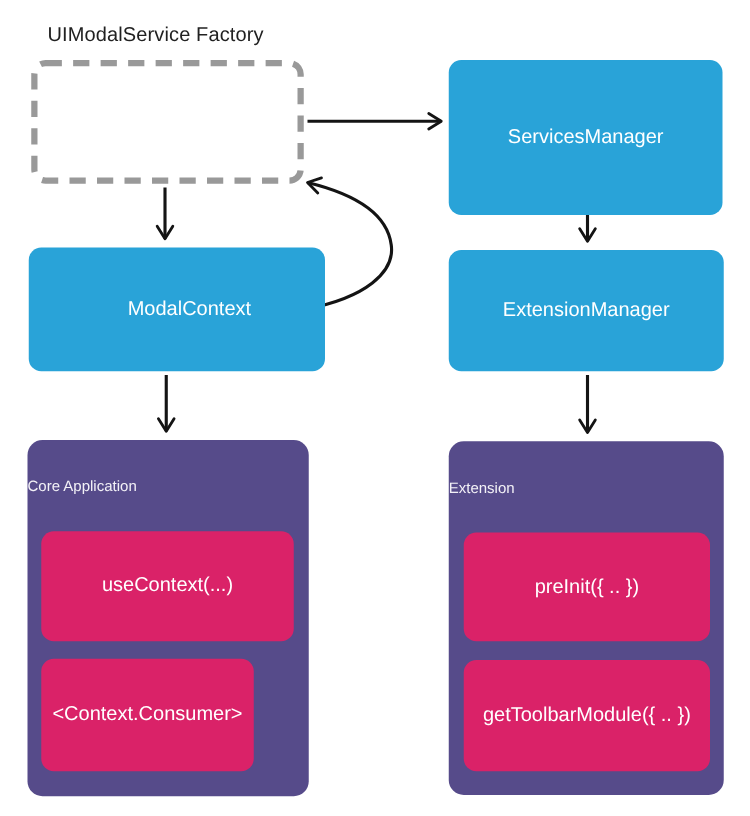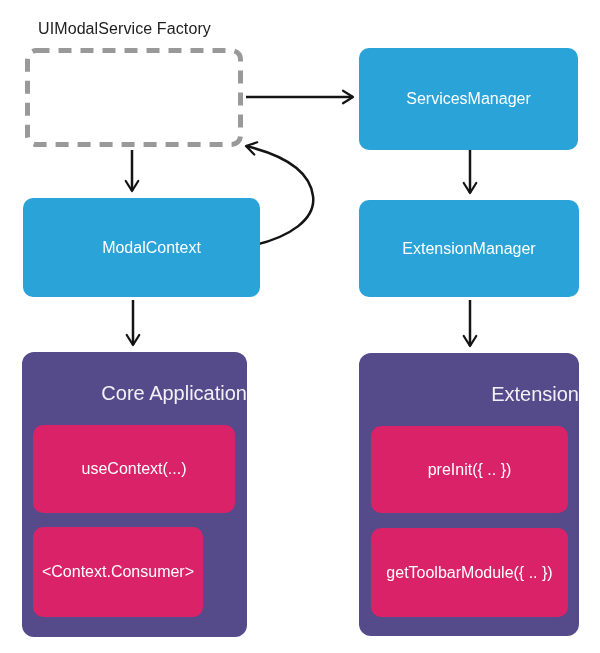--- a/index.html
+++ b/index.html
@@ -41,37 +41,37 @@
   .node-create {
     left: 25px; top: 48px;
     width: 218px; height: 99px;
     color: #1b1b1b;
     background: transparent;
   }
   .node-blue {
     background: #29A3D8;
     color: #ffffff;
   }
-  .node-services  { left: 359px; top: 48px;  width: 219px; height: 102px; }
+  .node-services  { left: 359px; top: 48px;  width: 219px; height: 124px; }
   .node-modal     { left: 23px;  top: 198px; width: 237px; height: 99px; padding-left: 20px; }
   .node-extmgr    { left: 359px; top: 200px; width: 220px; height: 97px; }
   .group {
     position: absolute;
     background: #564B8A;
     border-radius: 12px;
     color: #ffffff;
   }
   .group-core { left: 22px;  top: 352px; width: 225px; height: 285px; }
   .group-ext  { left: 359px; top: 353px; width: 220px; height: 283px; }
   .group-title {
     position: absolute;
     left: 0; top: 30px;
     width: 100%;
-    text-align: right;
-    font-size: 20px;
+    text-align: left;
+    font-size: 12px;
     color: #f3f1f7;
   }
   .pink {
     position: absolute;
     background: #DA2268;
     border-radius: 10px;
     display: flex;
     align-items: center;
     justify-content: center;
     font-size: 16px;

